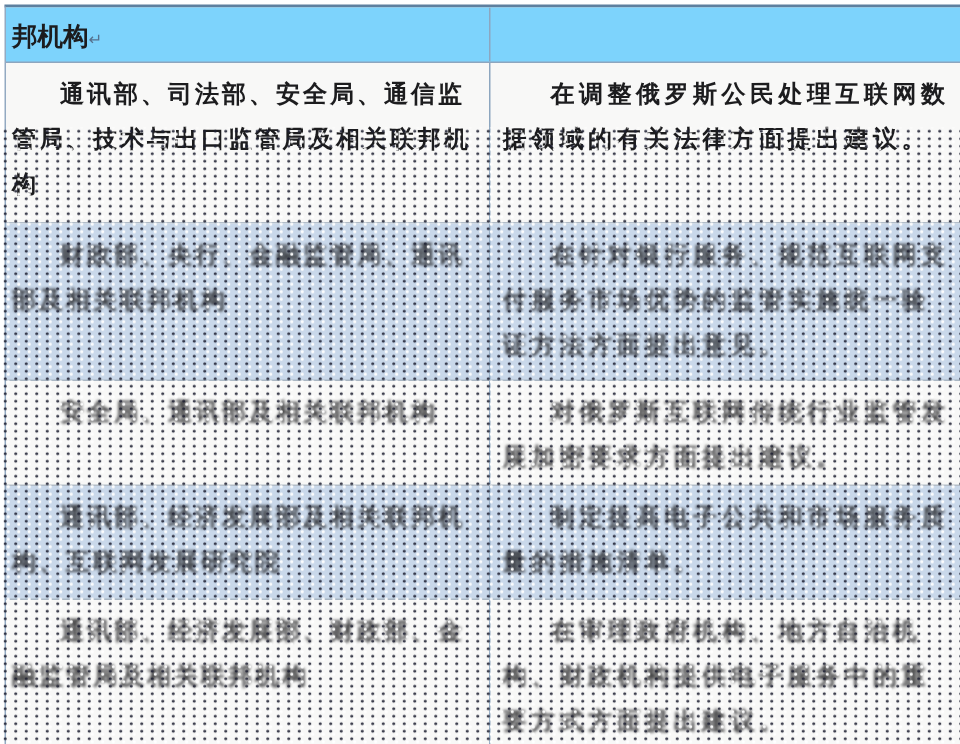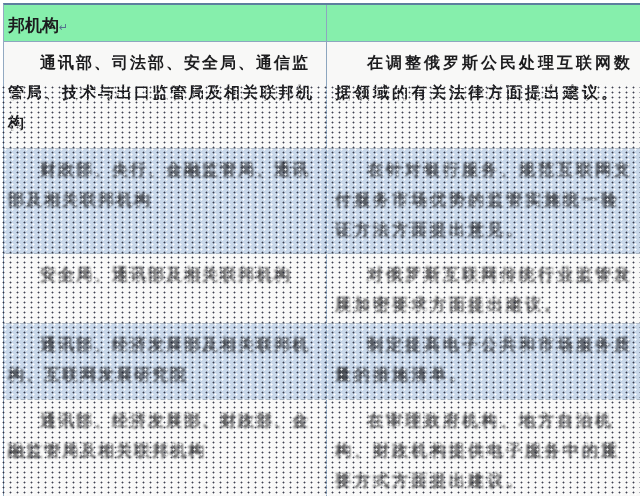--- a/index.html
+++ b/index.html
@@ -38,21 +38,21 @@
     letter-spacing: 2px;
   }
   .cell.right {
     flex: 1;
     padding: 6px 2px 0 8px;
     letter-spacing: 3px;
   }
   .cell p { text-indent: 2em; }
   .row.header-row {
     height: 37px;
-    background: #86efac;
+    background: #7dd3fc;
     border-bottom: 1px solid #8da6bf;
   }
   .row.header-row .cell {
     padding-top: 5px;
     letter-spacing: 0;
     font-size: 17px;
   }
   .pilcrow {
     font-size: 11px;
     font-weight: 400;

